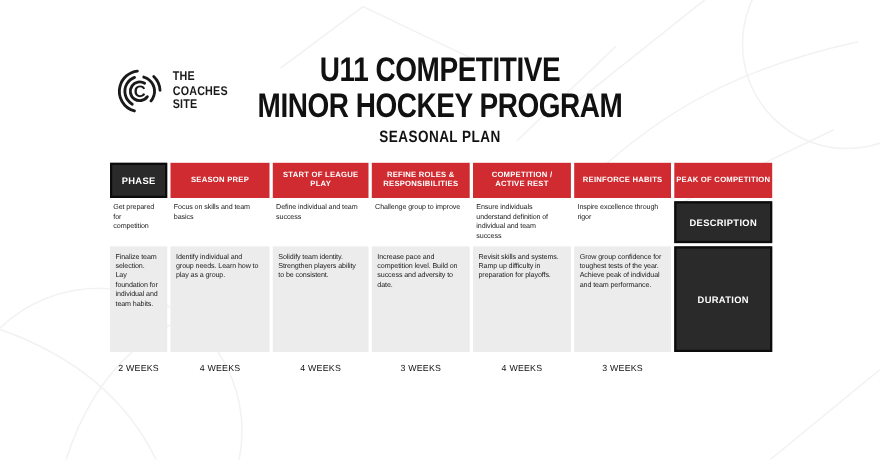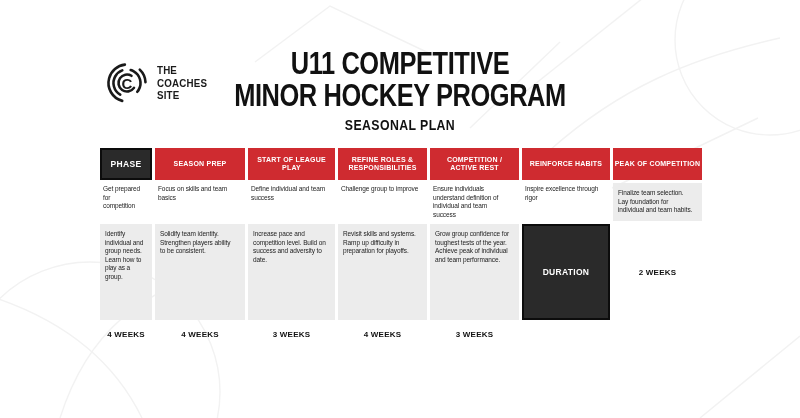--- a/index.html
+++ b/index.html
@@ -49,21 +49,21 @@
   .goal-cell{
     background:transparent;color:#222;font-size:6.5px;line-height:8.5px;
     padding:2px 8px 0 3px;box-sizing:border-box;letter-spacing:-0.1px;
   }
   .desc-cell{
     background:#ececec;color:#222;font-size:6.5px;line-height:8.5px;
     padding:6px 8px 0 5px;box-sizing:border-box;white-space:pre-line;letter-spacing:-0.1px;
   }
   .duration-cell{
     background:transparent;color:#111;display:flex;align-items:center;justify-content:center;
-    font-weight:bold;font-size:8px;letter-spacing:0.2px;text-transform:uppercase;
+    font-weight:normal;font-size:8px;letter-spacing:0.2px;text-transform:uppercase;
   }
 </style>
 </head>
 <body>
 
 <div class="canvas">
 
   <svg class="bg-decor" width="800" height="418" viewBox="0 0 800 418" fill="none">
     <g stroke="#f2f2f2" stroke-width="1.4" fill="none">
       <path d="M550,150 C620,88 690,58 780,38"></path>
@@ -113,20 +113,21 @@
     <div class="phase-cell">REINFORCE HABITS</div>
     <div class="phase-cell">PEAK OF COMPETITION</div>
 
     <div class="goal-cell">Get prepared for competition</div>
     <div class="goal-cell">Focus on skills and team basics</div>
     <div class="goal-cell">Define individual and team success</div>
     <div class="goal-cell">Challenge group to improve</div>
     <div class="goal-cell">Ensure individuals understand definition of individual and team success</div>
     <div class="goal-cell">Inspire excellence through rigor</div>
 
+    <div class="label-cell">DESCRIPTION</div>
     <div class="desc-cell">Finalize team selection.
 Lay foundation for individual and team habits.</div>
     <div class="desc-cell">Identify individual and group needs. Learn how to play as a group.</div>
     <div class="desc-cell">Solidify team identity.
 Strengthen players ability to be consistent.</div>
     <div class="desc-cell">Increase pace and competition level. Build on success and adversity to date.</div>
     <div class="desc-cell">Revisit skills and systems.
 Ramp up difficulty in preparation for playoffs.</div>
     <div class="desc-cell">Grow group confidence for toughest tests of the year. Achieve peak of individual and team performance.</div>
 

